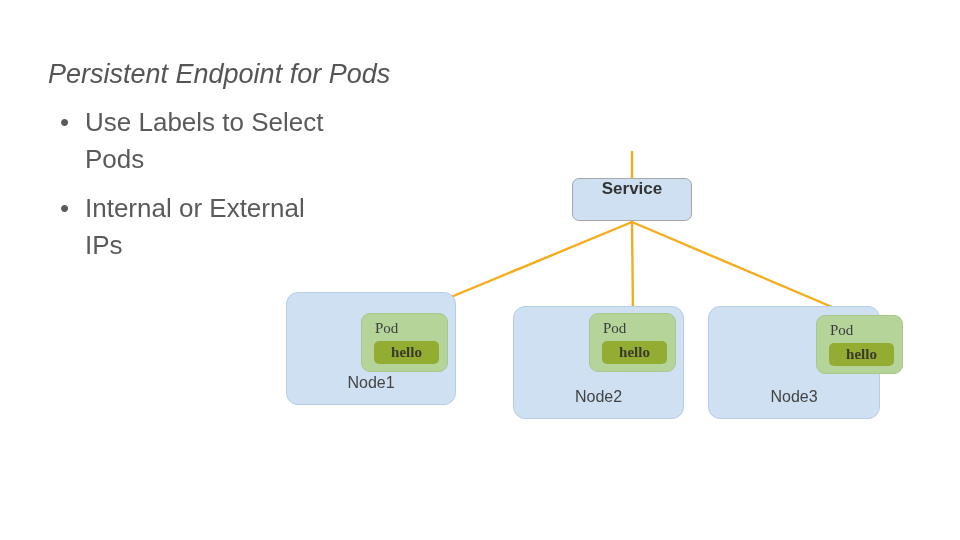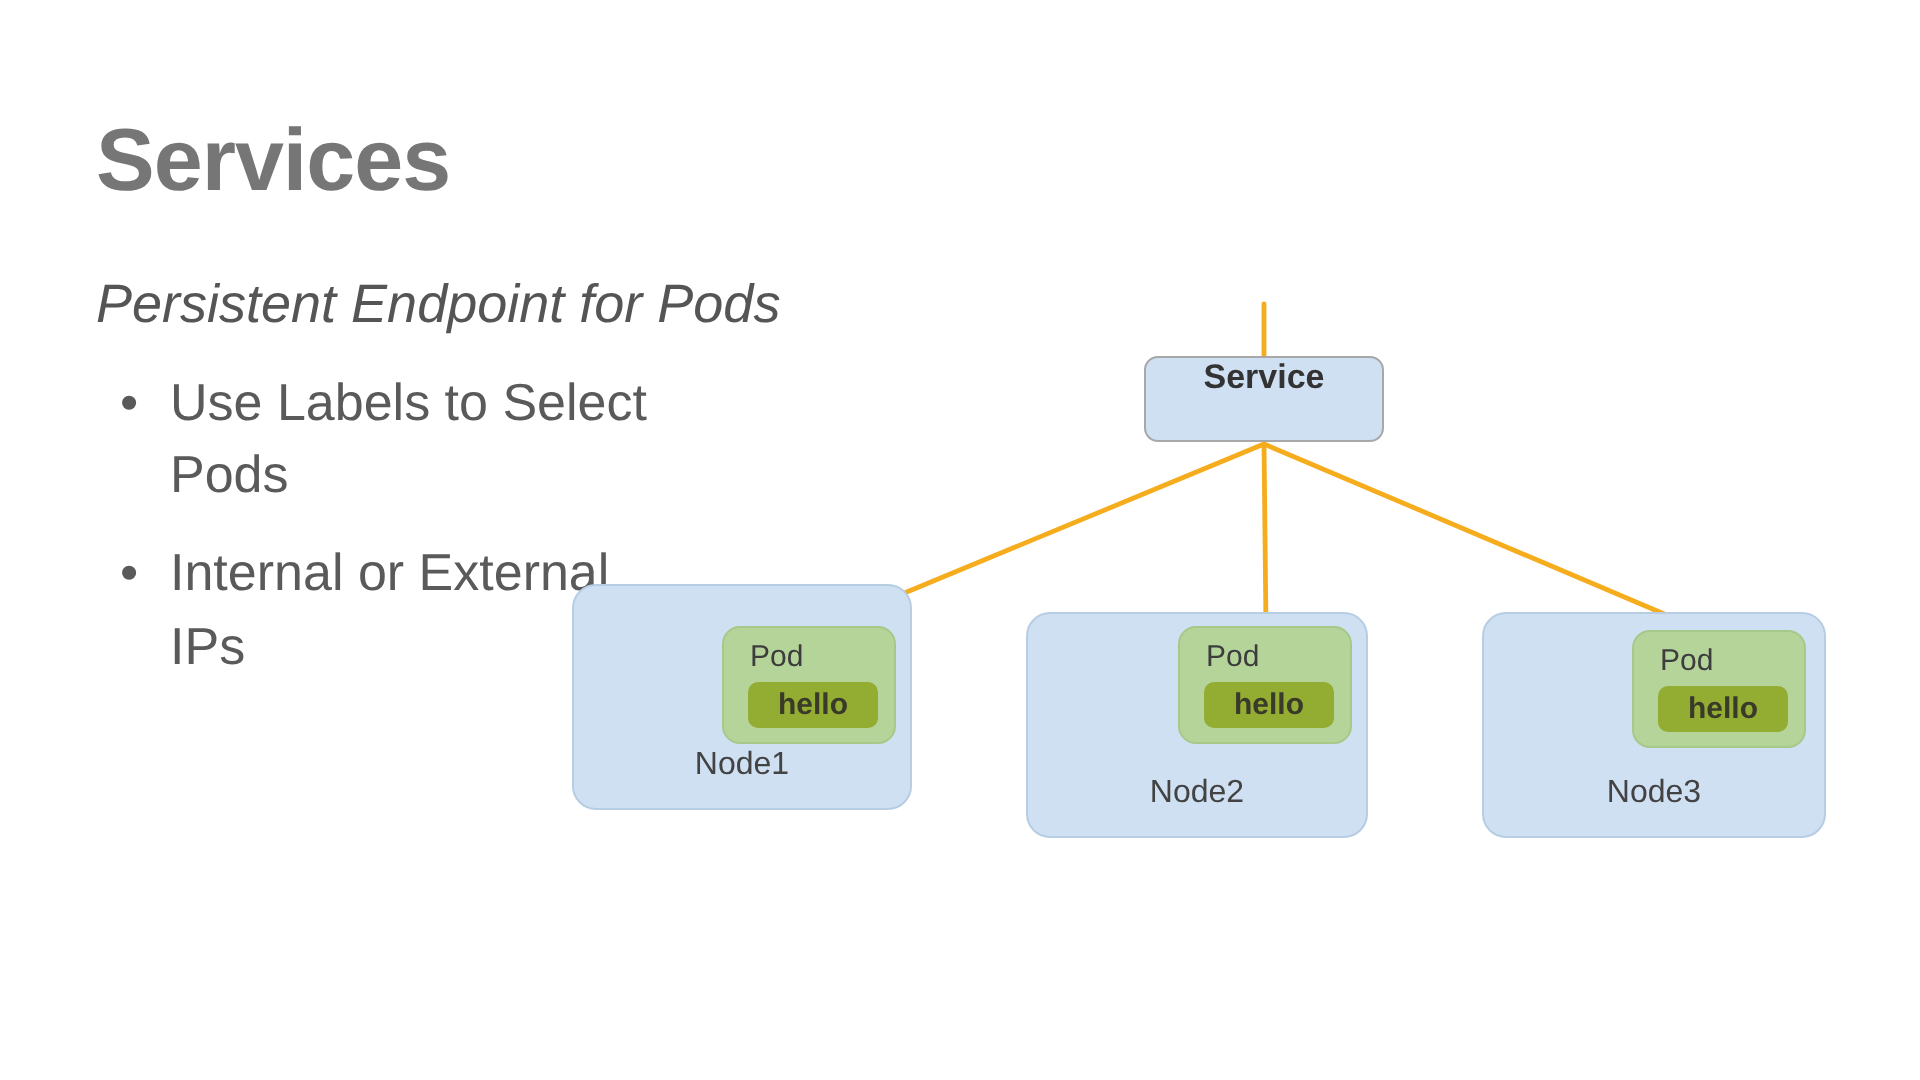--- a/index.html
+++ b/index.html
@@ -109,20 +109,21 @@
     font-size: 16px;
     color: #434343;
   }
 
   .pod-box {
     position: absolute;
     box-sizing: border-box;
     background: #b5d49a;
     border: 1px solid #a6c98a;
     border-radius: 9px;
+    font-family: Liberation Serif, serif;
   }
 
   .pod-label {
     position: absolute;
     left: 13px;
     top: 6px;
     font-size: 15px;
     color: #3d3d3d;
   }
 
@@ -163,21 +164,20 @@
     font-weight: bold;
     color: #333333;
   }
 </style>
 </head>
 <body>
 
 <div class="slide">
 
   <div class="text-col">
-    <h1 class="slide-title">Services</h1>
 
     <p class="slide-subtitle">Persistent Endpoint for Pods</p>
 
     <ul class="bullet-list">
       <li class="bullet-item">
         <span class="bullet-dot">•</span>
         <span>Use Labels to Select Pods</span>
       </li>
       <li class="bullet-item">
         <span class="bullet-dot">•</span>
@@ -212,21 +212,21 @@
     <div class="node-box" id="node-box-1" style="left: 513px; top: 306px; width: 171px; height: 113px; padding-left: 36px;">
       <span class="node-label">Node2</span>
     </div>
     <div class="pod-box" id="pod-box-1" style="left: 589px; top: 313px; width: 87px; height: 59px;">
       <span class="pod-label">Pod</span>
       <div class="container-box">
         <span class="container-label">hello</span>
       </div>
     </div>
 
-    <div class="node-box" id="node-box-2" style="left: 741px; top: 306px; width: 172px; height: 113px;">
+    <div class="node-box" id="node-box-2" style="left: 708px; top: 306px; width: 172px; height: 113px;">
       <span class="node-label">Node3</span>
     </div>
     <div class="pod-box" id="pod-box-2" style="left: 816px; top: 315px; width: 87px; height: 59px;">
       <span class="pod-label">Pod</span>
       <div class="container-box">
         <span class="container-label">hello</span>
       </div>
     </div>
 
   </div>

